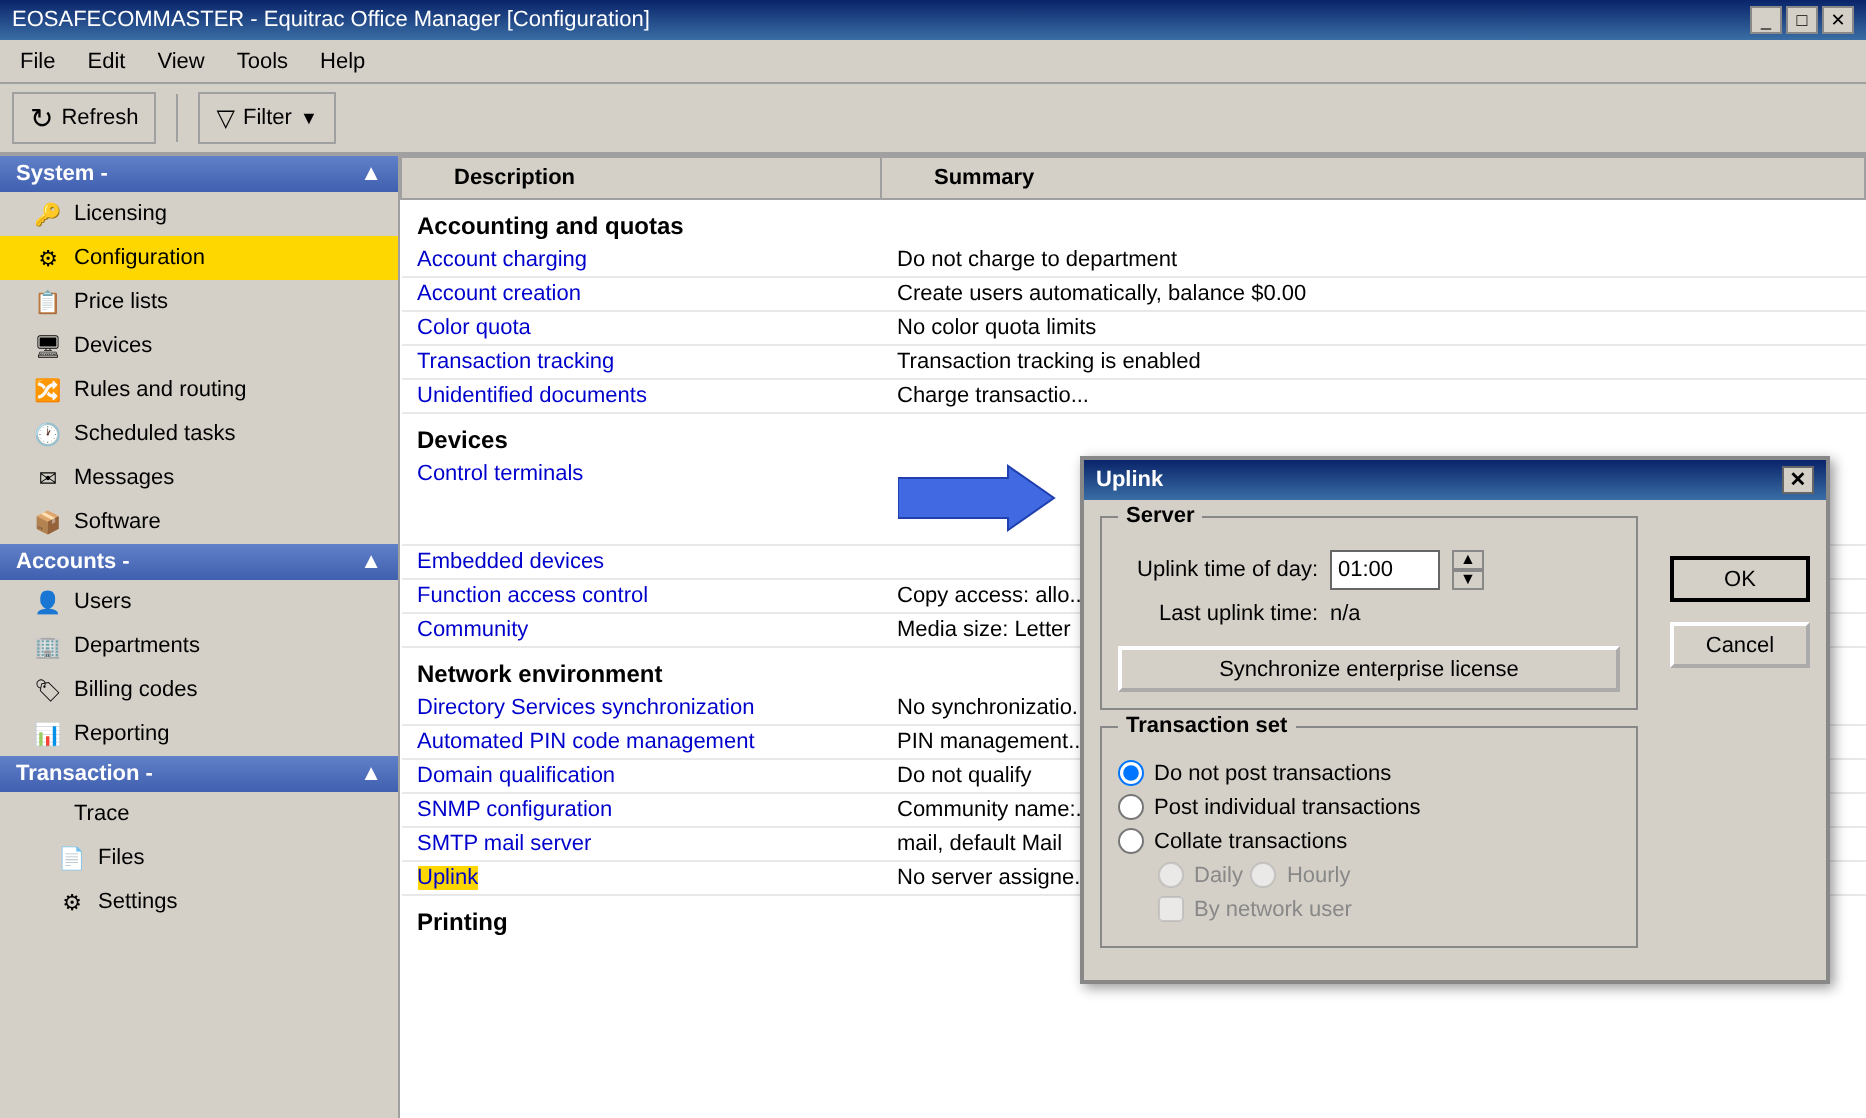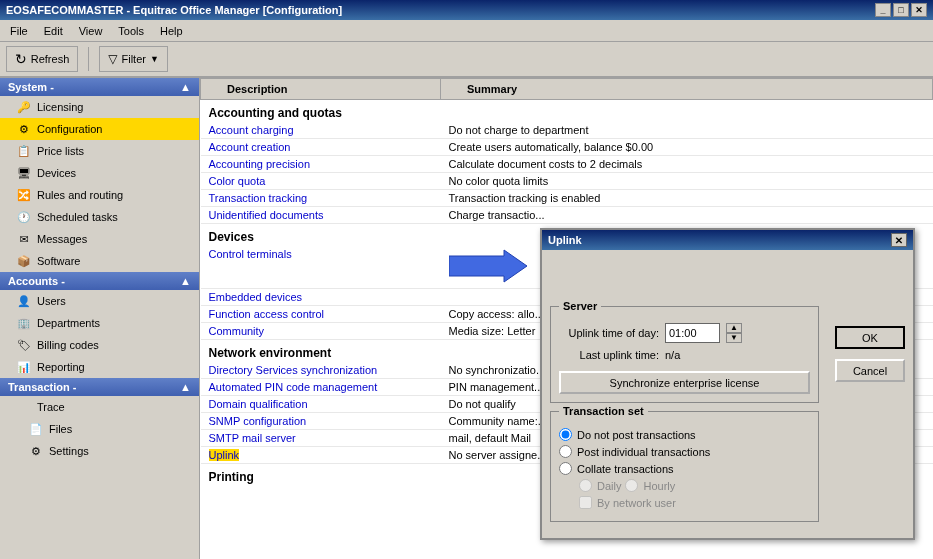--- a/index.html
+++ b/index.html
@@ -8,21 +8,21 @@
     
     .title-bar {
       background: linear-gradient(to bottom, #0a246a, #3a6ea5);
       color: white;
       padding: 3px 6px;
       display: flex;
       align-items: center;
       justify-content: space-between;
       height: 20px;
       font-size: 11px;
-      font-weight: bold;
+      font-weight: normal;
     }
     .title-bar-buttons { display: flex; gap: 2px; }
     .title-btn {
       width: 16px; height: 14px;
       background: #d4d0c8;
       border: 1px solid #888;
       font-size: 9px;
       display: flex; align-items: center; justify-content: center;
       cursor: pointer;
       color: black;
@@ -181,21 +181,20 @@
       width: 16px; height: 14px;
       background: #d4d0c8;
       border: 1px solid #666;
       color: black;
       font-size: 10px;
       display: flex; align-items: center; justify-content: center;
       cursor: pointer;
     }
     .dialog-body {
       padding: 8px;
-      margin-top: 48px;
     }
     .dialog-group {
       border: 1px solid #888;
       margin-bottom: 8px;
       padding: 8px;
       background: #d4d0c8;
       position: relative;
     }
     .dialog-group-label {
       position: absolute;
@@ -412,24 +411,20 @@
         </tr>
         <tr>
           <td class="link-cell"><span class="link">Account charging</span></td>
           <td>Do not charge to department</td>
         </tr>
         <tr>
           <td class="link-cell"><span class="link">Account creation</span></td>
           <td>Create users automatically, balance $0.00</td>
         </tr>
         <tr>
-          <td class="link-cell"><span class="link">Accounting precision</span></td>
-          <td>Calculate document costs to 2 decimals</td>
-        </tr>
-        <tr>
           <td class="link-cell"><span class="link">Color quota</span></td>
           <td>No color quota limits</td>
         </tr>
         <tr>
           <td class="link-cell"><span class="link">Transaction tracking</span></td>
           <td>Transaction tracking is enabled</td>
         </tr>
         <tr>
           <td class="link-cell"><span class="link">Unidentified documents</span></td>
           <td>Charge transactio...</td>

